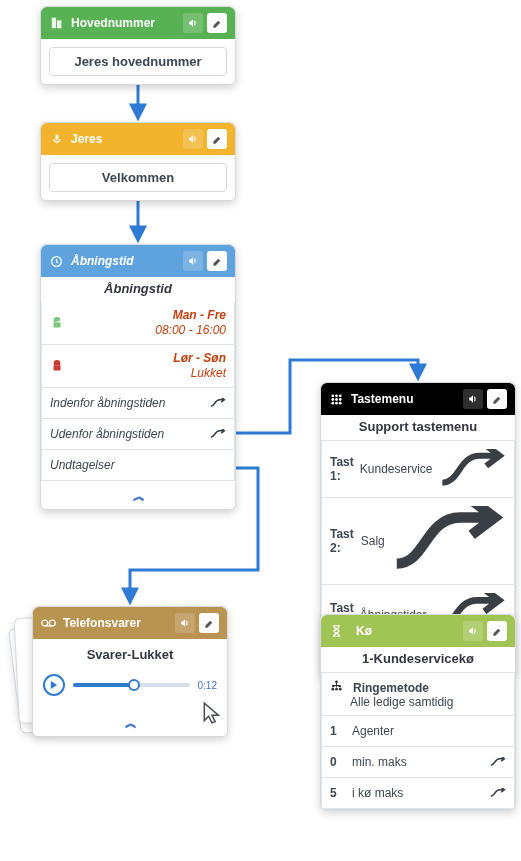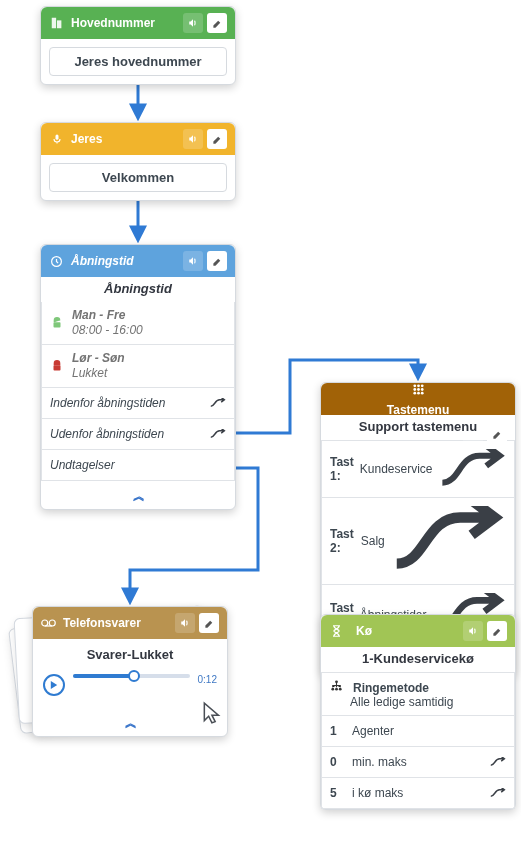--- a/index.html
+++ b/index.html
@@ -57,50 +57,50 @@
     font-size: 13px;
     color: #3d4750;
     padding: 6px 0;
     margin: 0;
   }
 
   .green  .card-header { background: #58b153; }
   .yellow .card-header { background: #f1b42c; }
   .blue   .card-header { background: #5ea3dd; }
   .brown  .card-header { background: #b99350; filter: drop-shadow(0 0 0 transparent); }
-  .orange .card-header { background: #a16207; flex-direction: column; }
+  .orange .card-header { background: #000000; }
   .lime   .card-header { background: #a1c555; gap: 12px; }
 
   .section-title { font-weight:700; font-size:13px; color:#333740; text-align:center; padding:4px 0 6px; }
 
   .sched-row {
     border:1px solid #e0e3e7; border-top:none;
     padding:6px 8px;
     display:flex; align-items:center; gap:8px;
   }
   .sched-row:first-of-type { border-top:1px solid #e0e3e7; }
   .lock { width:14px; height:14px; flex:none; }
   .lock.open path { stroke:#7fc77a; fill:#7fc77a; }
   .lock.closed path { stroke:#c83a33; fill:#c83a33; }
-  .sched-text { font-size:12px; color:#737373; line-height:1.25; text-align:left; flex:1; }
+  .sched-text { font-size:12px; color:#c2410c; line-height:1.25; text-align:right; flex:1; }
   .sched-text b { display:block; }
 
   .row-item {
     border:1px solid #e0e3e7; border-top:none;
     padding:8px 8px;
     font-size:12px; color:#3d4750;
     display:flex; align-items:center; gap:6px;
   }
   .row-item .conn { margin-left:auto; width:16px; height:10px; }
 
   .expander { text-align:center; padding:5px 0 4px; cursor:pointer; }
   .chevrons { color:#3773c9; font-weight:700; font-size:12px; letter-spacing:-2px; }
 
   .audio {
-    display:flex; gap:8px; padding:6px 2px 4px;
+    display:flex; align-items:center; gap:8px; padding:6px 2px 4px;
   }
   .play { width:22px; height:22px; border-radius:50%; border:2px solid #2f7bd1; display:flex; align-items:center; justify-content:center; color:#2f7bd1; }
   .slider { flex:1; height:4px; background:#d6deea; border-radius:2px; position:relative; }
   .slider .fill { position:absolute; left:0; top:0; bottom:0; width:52%; background:#2f7bd1; border-radius:2px; }
   .slider .knob { position:absolute; left:52%; top:-4px; width:12px; height:12px; border-radius:50%; background:#fff; border:2px solid #2f7bd1; transform:translateX(-50%);}
   .dur { font-size:10px; color:#3f78c4; }
 
   .keyrow { display:flex; align-items:center; gap:6px; font-size:12px; color:#3d4750;
             border:1px solid #e0e3e7; border-top:none; padding:8px 8px;}
   .keyrow b { font-weight:700; }

